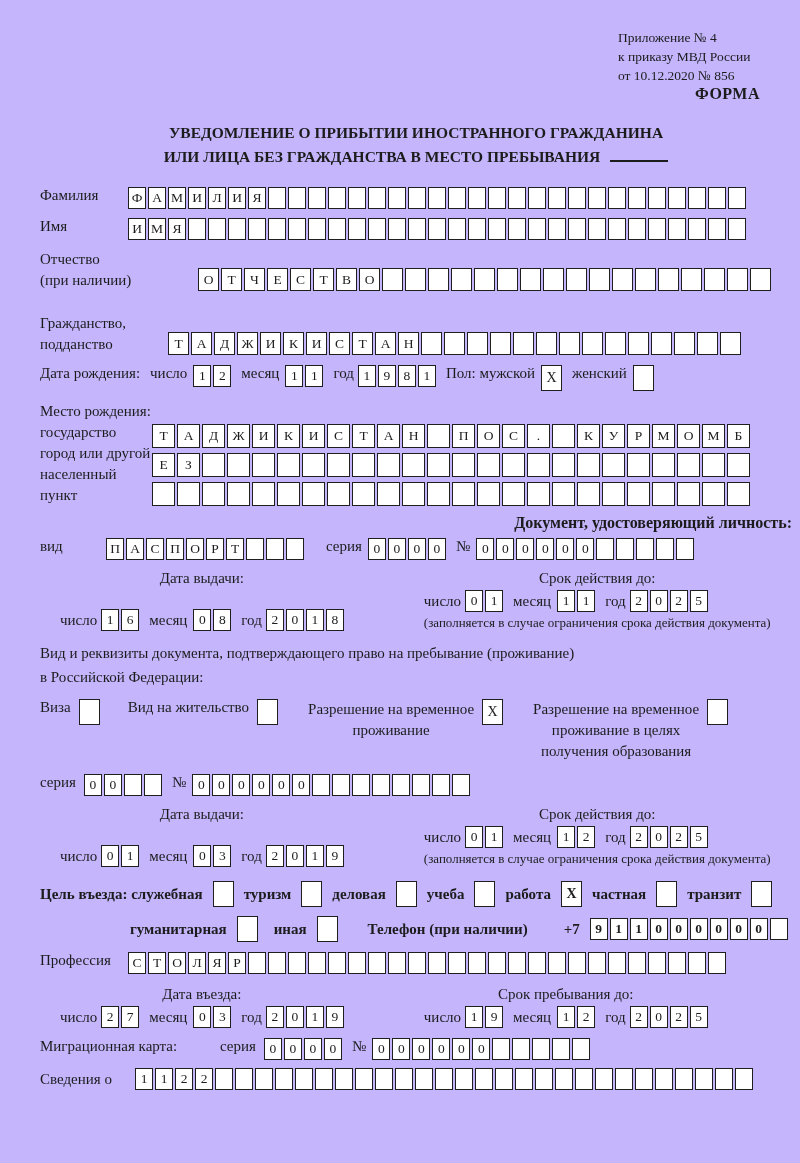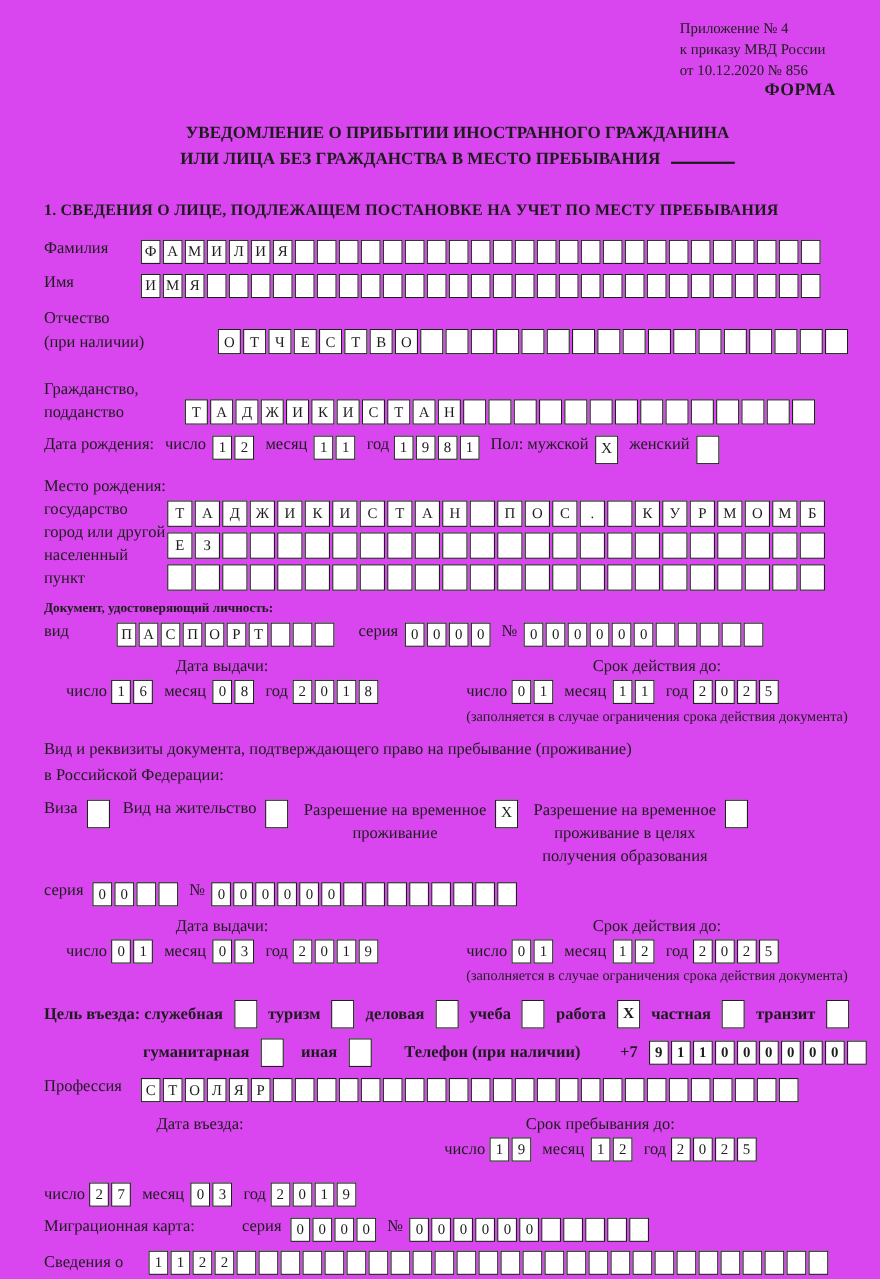--- a/index.html
+++ b/index.html
@@ -1,19 +1,19 @@
 <!DOCTYPE html>
 <html><head>
 <meta charset="utf-8">
 <style>
   html,body{margin:0;padding:0;background:#888;}
   .page{
-    width:800px;height:1163px;background:#d946ef;color:#1c1c1c;
+    width:800px;height:1163px;background:#c4b5fd;color:#1c1c1c;
     font-family:"Liberation Serif","DejaVu Serif",serif;font-size:15px;
-    box-sizing:border-box;padding:16px 8px 0 40px;position:relative;overflow:hidden;
+    box-sizing:border-box;padding:28px 8px 0 40px;position:relative;overflow:hidden;
     margin:0 auto;
   }
   .hdr-note{margin-left:578px;font-size:13.5px;line-height:19px;}
   .hdr-note2{margin-top:4px;}
   .forma{font-weight:bold;text-align:right;padding-right:32px;margin-top:0;font-size:16px;letter-spacing:.5px;}
   .title{text-align:center;font-weight:bold;font-size:15.5px;line-height:24px;margin-top:18px;}
   .title-underline{display:inline-block;width:58px;border-bottom:2px solid #1c1c1c;margin-left:10px;vertical-align:baseline;}
   .section-heading{font-weight:bold;font-size:14.5px;margin-top:26px;letter-spacing:.2px;}
   .row{display:flex;align-items:flex-start;margin-top:9px;}
   .row.top{align-items:flex-end;}
@@ -28,49 +28,48 @@
   }
   .cells-md .cell{width:19px;height:21px;}
   .cells-lg .cell{width:21px;height:22px;}
   .chk .cell{width:19px;height:24px;font-size:14px;}
   .w88{width:88px;}
   .w70{width:66px;}
   .gap8{margin-left:8px;}
   .gap4{margin-left:4px;}
   .inline-lbl{margin:0 6px 0 10px;}
   .dates-row{display:flex;margin-top:8px;}
-  .date-group{display:flex;flex-direction:column;}
+  .date-group{display:flex;flex-direction:column;justify-content:space-between;}
   .date-caption{text-align:center;line-height:20px;}
   .date-line{display:flex;align-items:center;margin-top:2px;}
   .date-note{font-size:13px;margin-top:3px;white-space:nowrap;}
-  .permits{display:flex;align-items:flex-start;margin-top:10px;gap:6px;}
+  .permits{display:flex;align-items:flex-start;margin-top:10px;gap:22px;}
   .permit-item{display:flex;align-items:flex-start;gap:8px;}
   .permit-text{text-align:center;line-height:21px;}
   .purpose-row{display:flex;align-items:center;margin-top:14px;gap:10px;flex-wrap:nowrap;font-weight:bold;}
-  .centered-bold{font-weight:bold;text-align:left;font-size:12px;margin-top:8px;}
+  .centered-bold{font-weight:bold;text-align:right;font-size:16px;margin-top:8px;}
 </style>
 </head>
 <body>
 
 <div class="page">
 
   <div class="hdr-note">
     <div>Приложение № 4</div>
     <div>к приказу МВД России</div>
     <div>от 10.12.2020 № 856</div>
   </div>
 
   <div class="forma">ФОРМА</div>
 
   <div class="title">
     <div>УВЕДОМЛЕНИЕ О ПРИБЫТИИ ИНОСТРАННОГО ГРАЖДАНИНА</div>
     <div><span>ИЛИ ЛИЦА БЕЗ ГРАЖДАНСТВА В МЕСТО ПРЕБЫВАНИЯ</span><span class="title-underline"></span></div>
   </div>
 
-  <div class="section-heading">1. СВЕДЕНИЯ О ЛИЦЕ, ПОДЛЕЖАЩЕМ ПОСТАНОВКЕ НА УЧЕТ ПО МЕСТУ ПРЕБЫВАНИЯ</div>
 
   <div class="row" style="margin-top:18px;">
     <span class="lbl w88">Фамилия</span>
     <span class="cellrow">
         <span class="cell">Ф</span>
         <span class="cell">А</span>
         <span class="cell">М</span>
         <span class="cell">И</span>
         <span class="cell">Л</span>
         <span class="cell">И</span>
@@ -612,21 +611,21 @@
         <span class="cell"></span>
         <span class="cell"></span>
         <span class="cell"></span>
         <span class="cell"></span>
         <span class="cell"></span>
         <span class="cell"></span>
       </span>
   </div>
 
   <div class="dates-row" style="margin-top:10px;">
-    <div class="date-group" style="gap:41px;">
+    <div class="date-group" style="margin-left:20px;">
       <div class="date-caption">Дата въезда:</div>
       <div class="date-line">
         <span>число</span>
         <span class="cellrow gap4">
             <span class="cell">2</span>
             <span class="cell">7</span>
           </span>
         <span class="inline-lbl">месяц</span>
         <span class="cellrow">
             <span class="cell">0</span>

